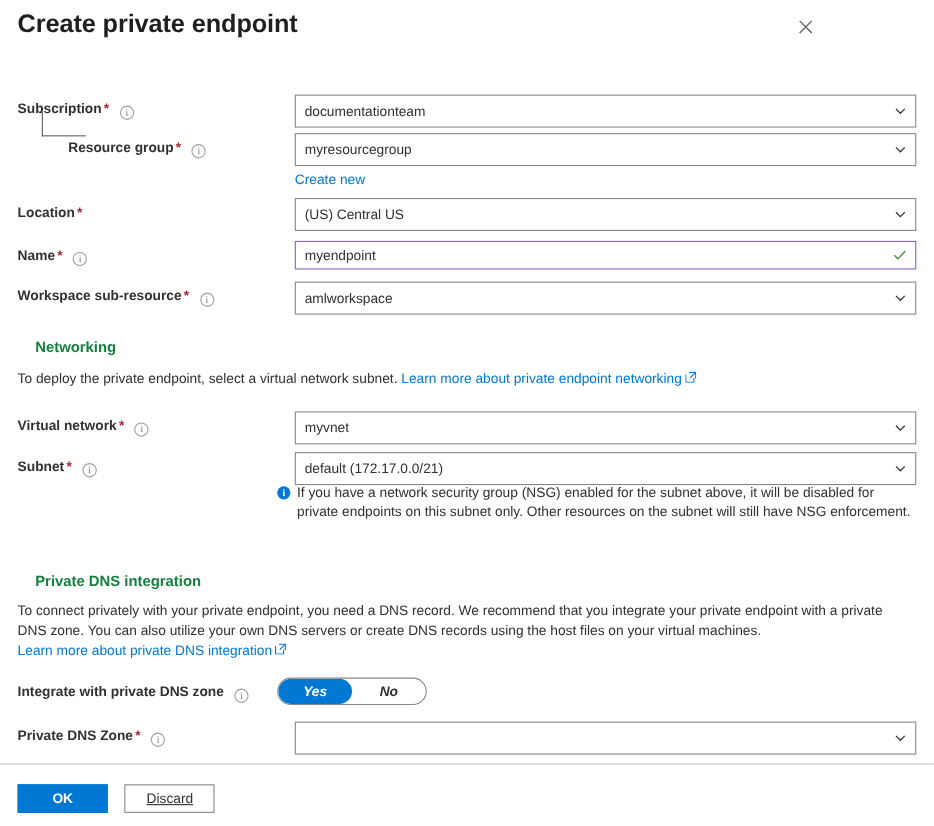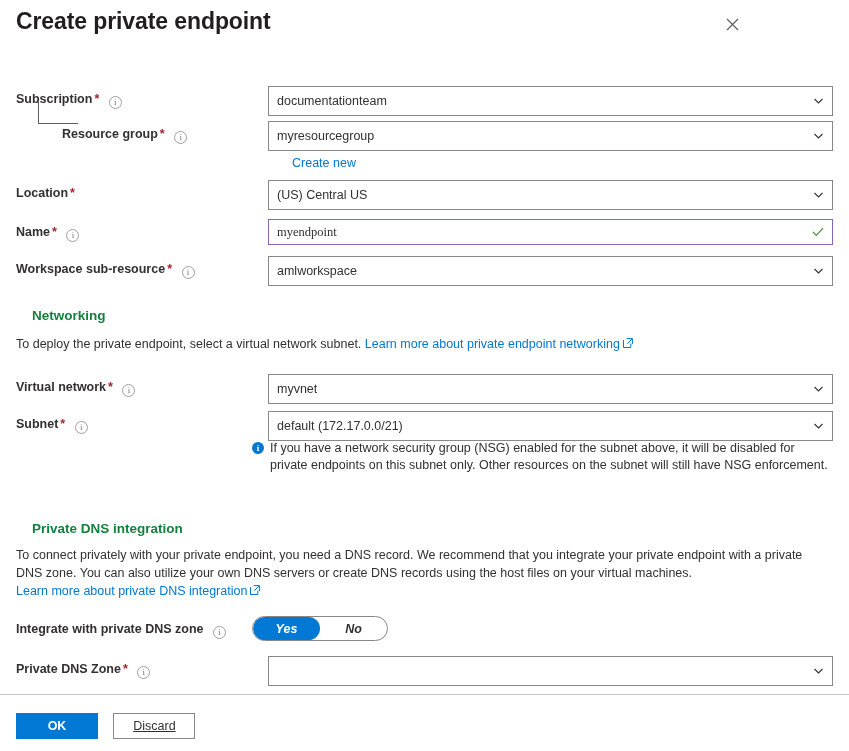--- a/index.html
+++ b/index.html
@@ -60,21 +60,21 @@
     position: absolute; right: 8px; top: 50%; transform: translateY(-50%);
     width: 11px; height: 11px; color: #323130;
   }
   .chev svg { display: block; }
 
   .textbox {
     position: relative; width: 565px; height: 26px;
     border: 1px solid #8a8886; background: #fff;
     font-size: 12.5px; color: #323130;
     padding: 0 28px 0 8px;
-    display: flex; align-items: center; font-family: Liberation Serif, serif;
+    display: flex; align-items: center;
   }
   .textbox.valid { border-color: #8764b8; }
   .check {
     position: absolute; right: 8px; top: 50%; transform: translateY(-50%);
     color: #4d8a3f; width: 12px; height: 12px;
   }
   .check svg { display:block; }
 
   .link {
     color: #0078d4; font-size: 12.5px; text-decoration: none; cursor: pointer;
@@ -191,21 +191,21 @@
       </div>
       <div class="ctl">
         <div class="select">
           <span class="val">myresourcegroup</span>
           <span class="chev">
             <svg width="11" height="11" viewBox="0 0 11 11">
                 <path d="M1.5 3.5 L5.5 7.5 L9.5 3.5" stroke="#323130" stroke-width="1.1" fill="none"></path>
               </svg>
           </span>
         </div>
-        <a class="link" style="display:inline-block; margin-top:5px;margin-left:24px;">Create new</a>
+        <a class="link" style="display:inline-block; margin-top:5px;">Create new</a>
       </div>
     </div>
 
     <div class="row" style="top:180px;">
       <div class="lbl" style="top:5px;">
         <span>Location</span><span class="req">*</span>
       </div>
       <div class="ctl">
         <div class="select">
           <span class="val">(US) Central US</span>

